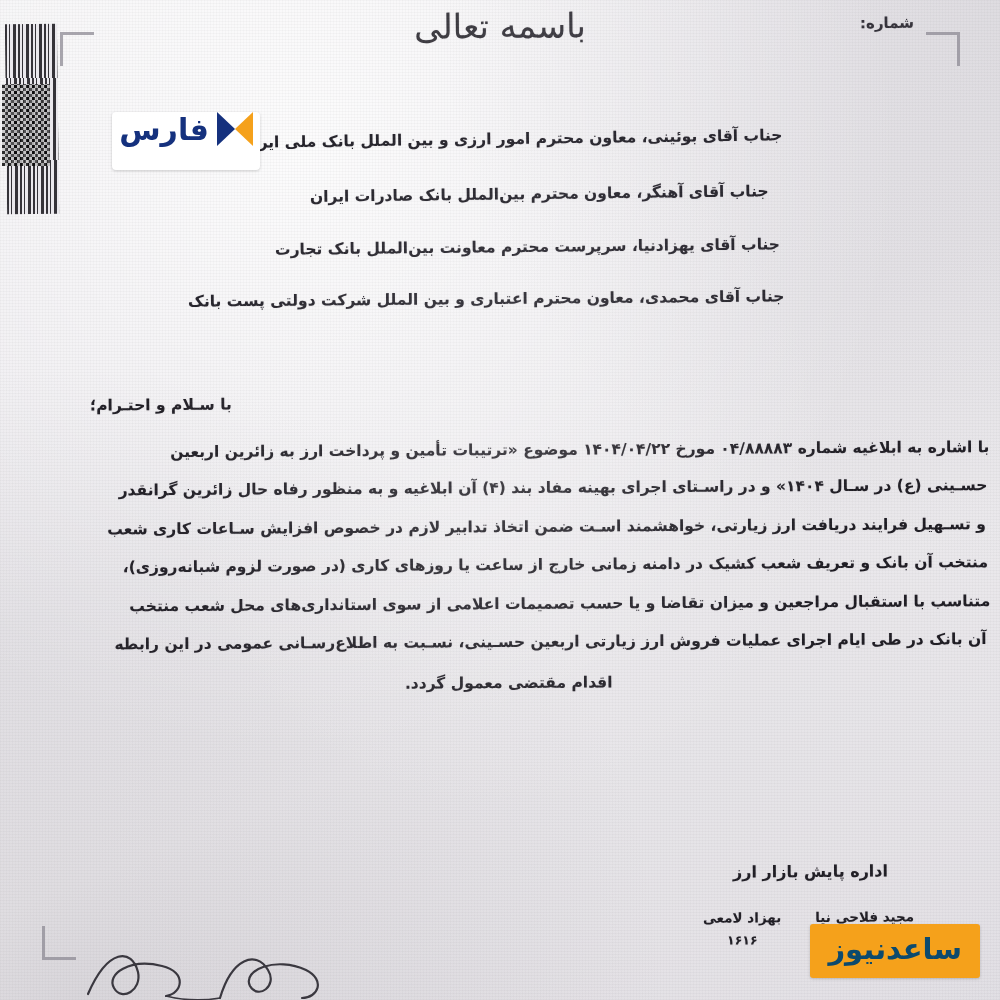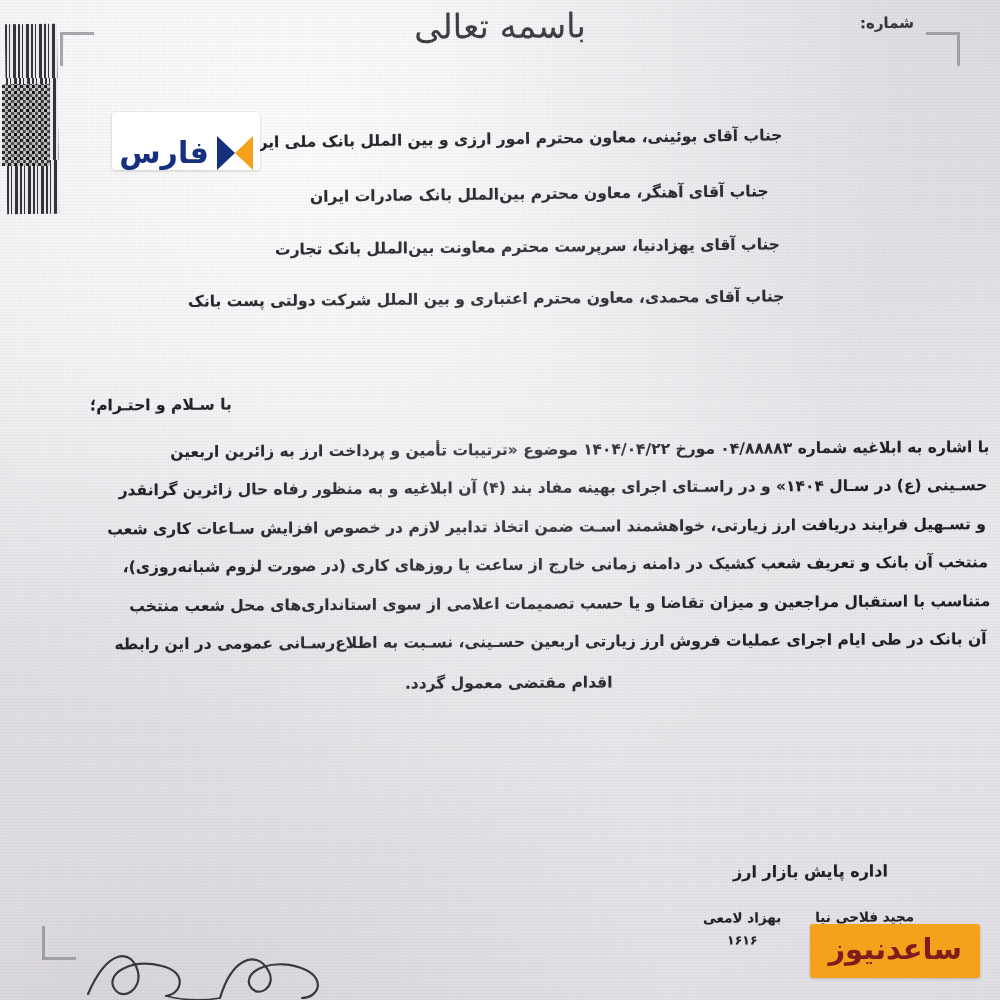--- a/index.html
+++ b/index.html
@@ -237,21 +237,21 @@
   
   .fars-logo {
     position: absolute;
     top: 112px;
     left: 112px;
     width: 148px;
     height: 58px;
     background: #ffffff;
     border-radius: 4px;
     display: flex;
-    align-items: flex-end;
+    align-items: flex-start;
     justify-content: center;
     gap: 8px;
     padding: 0 8px;
     box-sizing: border-box;
     z-index: 9;
     box-shadow: 0 1px 3px rgba(0,0,0,0.18);
   }
   .fars-logo .word {
     font-family: "DejaVu Sans", sans-serif;
     font-size: 30px;
@@ -281,21 +281,21 @@
     border-right: 18px solid #f5a11b;
     border-top: 17px solid transparent;
     border-bottom: 17px solid transparent;
   }
 
   .saed-logo {
     position: absolute;
     right: 20px;
     bottom: 22px;
     background: #f5a11b;
-    color: #7f1d1d;
+    color: #0c4a6e;
     font-family: "DejaVu Sans", sans-serif;
     font-size: 29px;
     font-weight: 700;
     direction: rtl;
     padding: 8px 18px 12px 18px;
     border-radius: 3px;
     z-index: 9;
     letter-spacing: -0.5px;
     box-shadow: 0 1px 3px rgba(0,0,0,0.18);
   }

